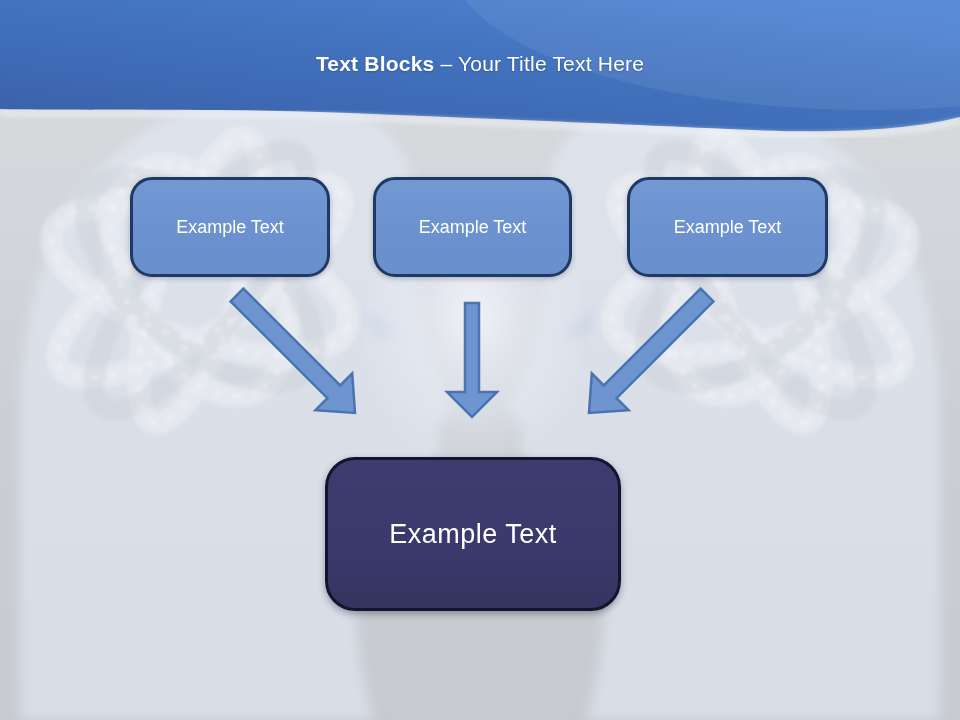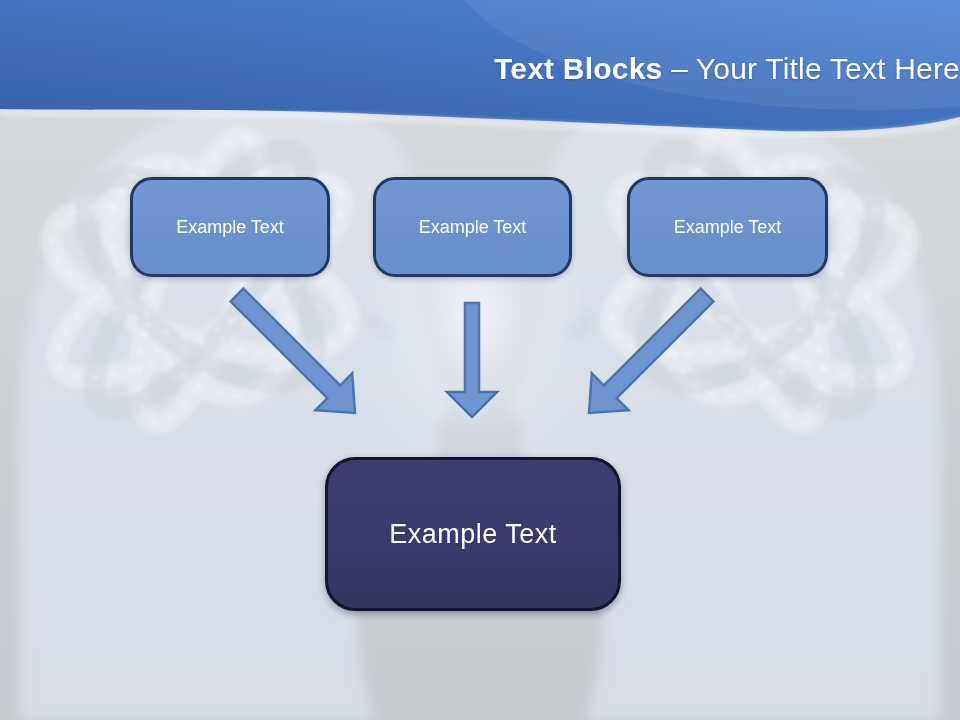--- a/index.html
+++ b/index.html
@@ -4,22 +4,22 @@
 <style>
   html,body{margin:0;padding:0;background:#9aa0a8;}
   .slide{
     position:relative;width:960px;height:720px;overflow:hidden;
     font-family:"Liberation Sans", sans-serif;
     background:linear-gradient(180deg,#d9dbde 0%,#d3d6da 30%,#cbcfd4 60%,#c7cbd0 100%);
   }
   .slide *{box-sizing:border-box;}
   svg.bg-art, svg.header-svg, svg.arrows{position:absolute;left:0;top:0;}
   .title{
-    position:absolute;left:0;top:52px;width:960px;text-align:right;
-    color:#ffffff;font-size:30px;letter-spacing:.2px;line-height:1.1;
+    position:absolute;left:0;top:52px;width:960px;text-align:center;
+    color:#ffffff;font-size:21px;letter-spacing:.2px;line-height:1.1;
     text-shadow:0 1px 2px rgba(20,40,90,.35);
     z-index:5;
   }
   .title .t-bold{font-weight:700;}
   .block{
     position:absolute;width:200px;height:100px;border-radius:22px;
     background:linear-gradient(180deg,#7399d3 0%,#6b92cf 55%,#6890cc 100%);
     border:3px solid #1f3864;
     display:flex;align-items:center;justify-content:center;
     color:#ffffff;font-size:18px;

